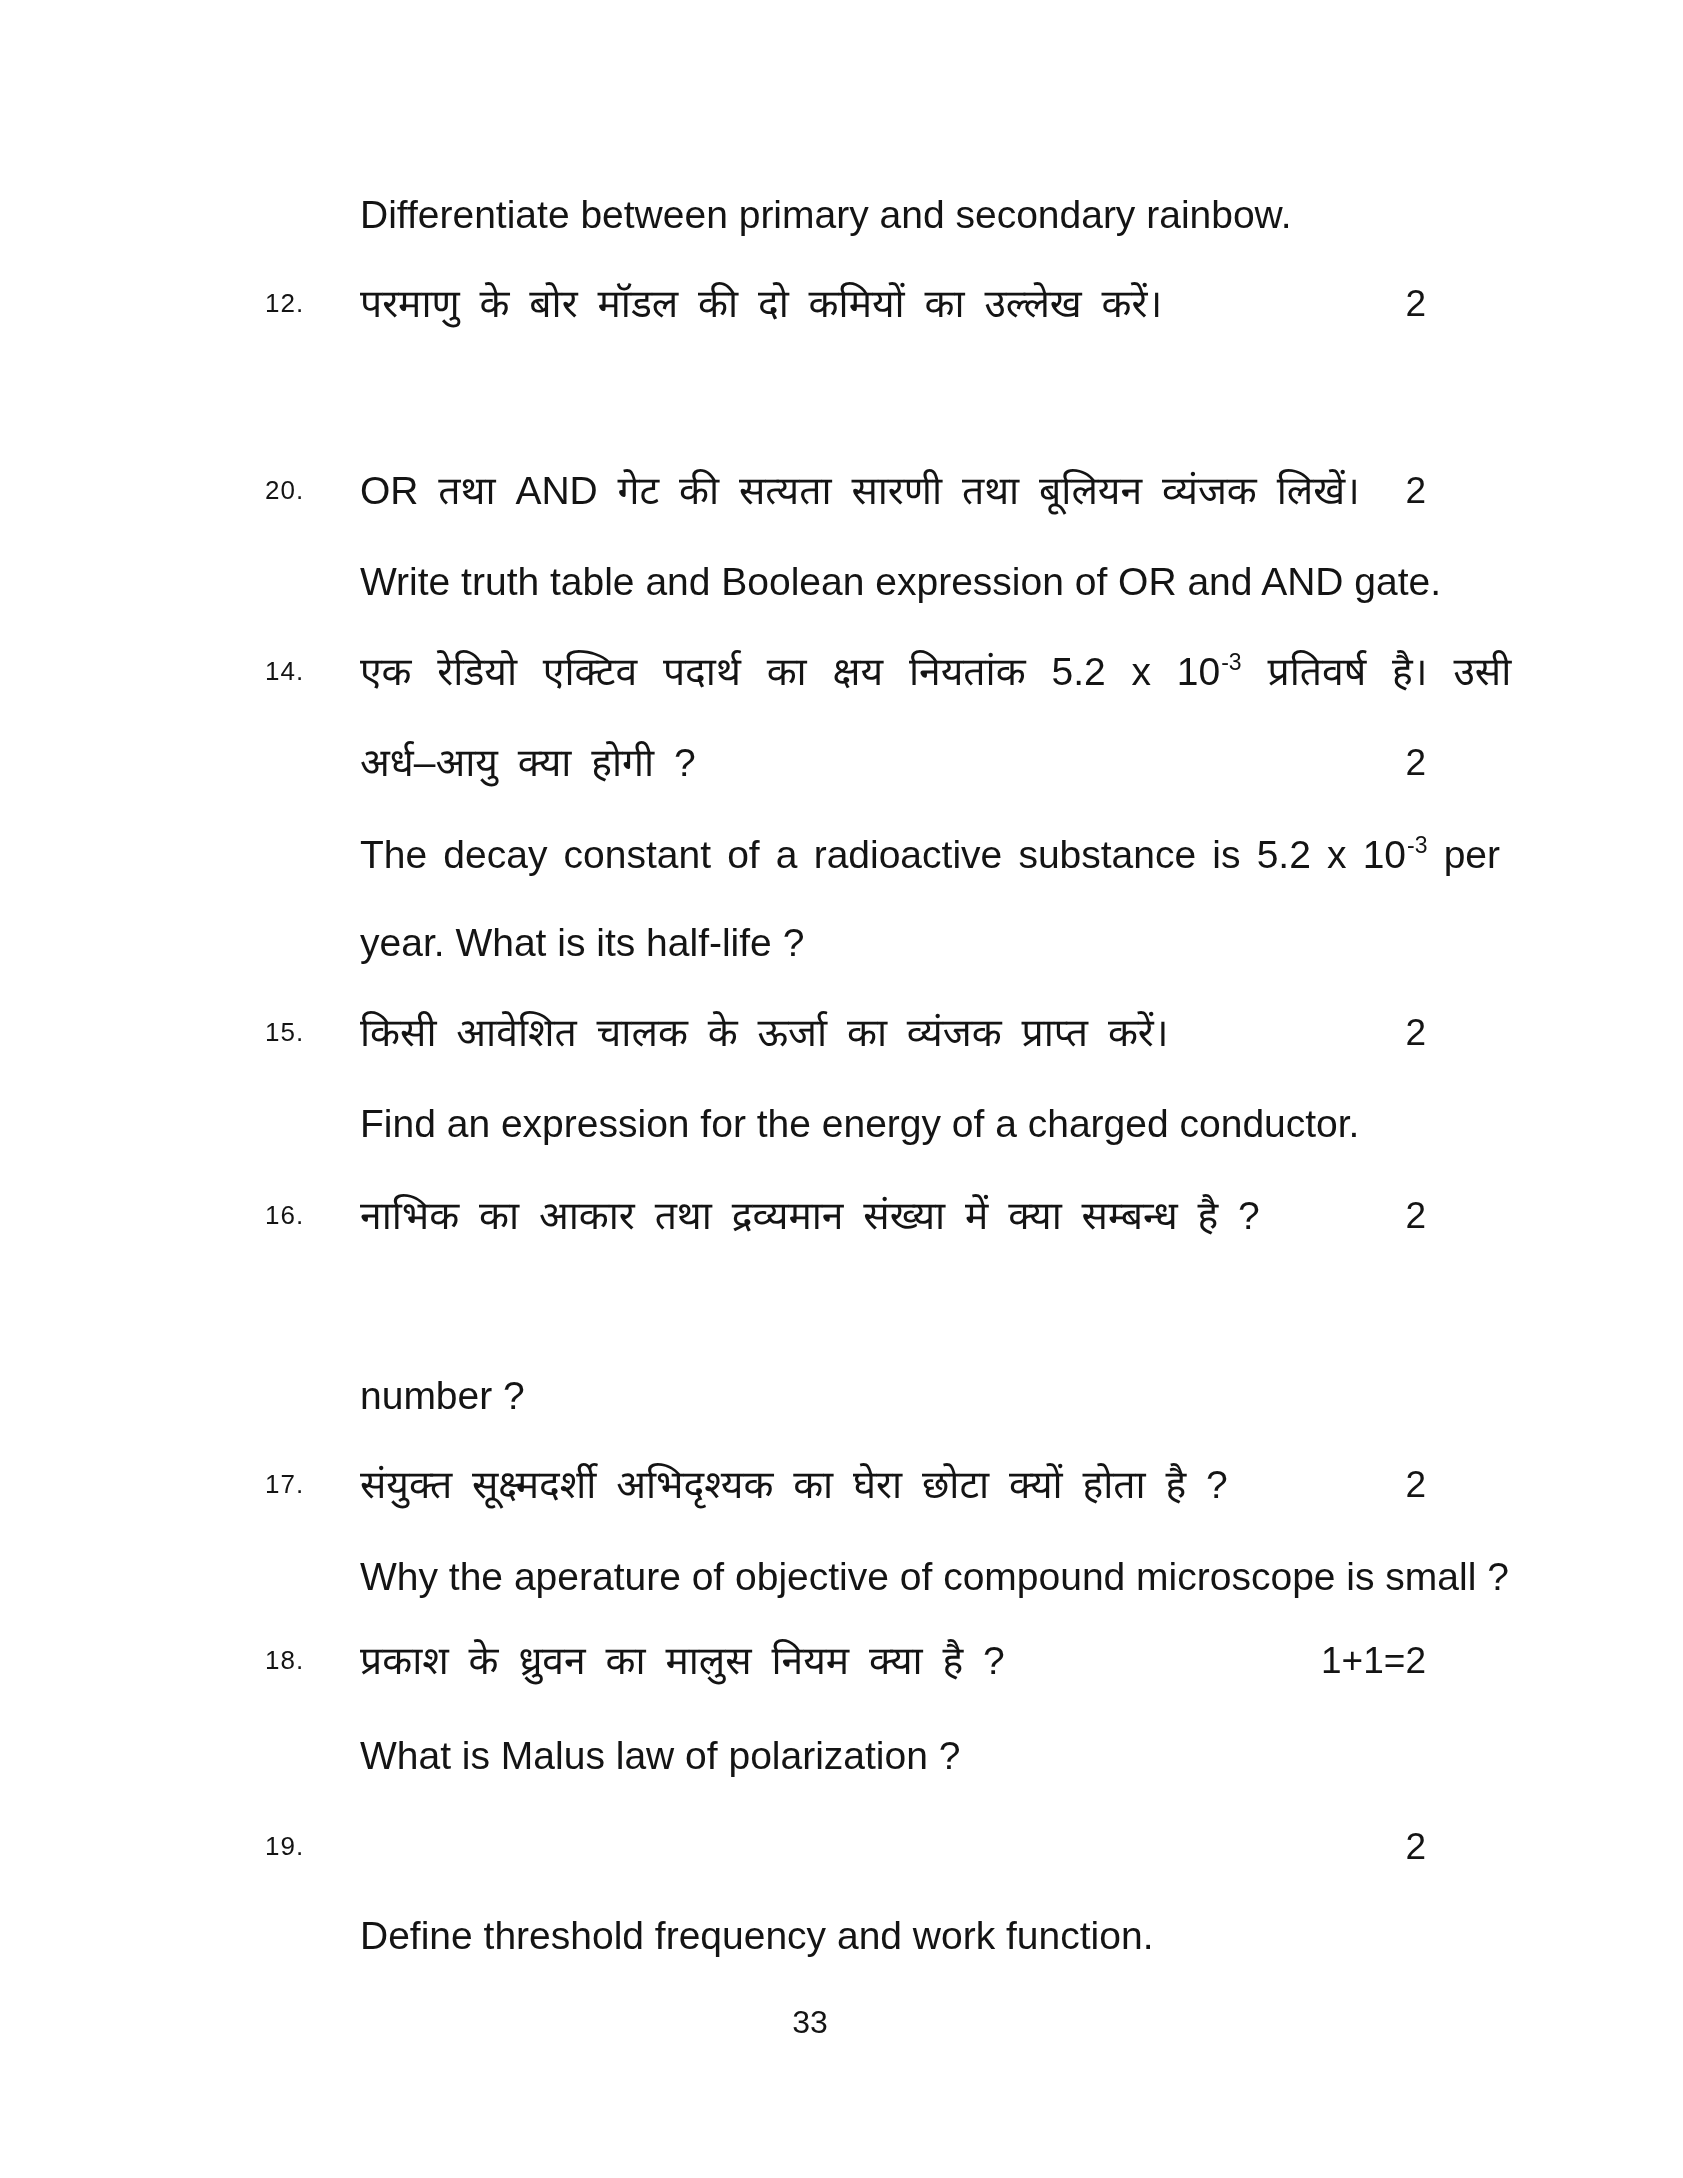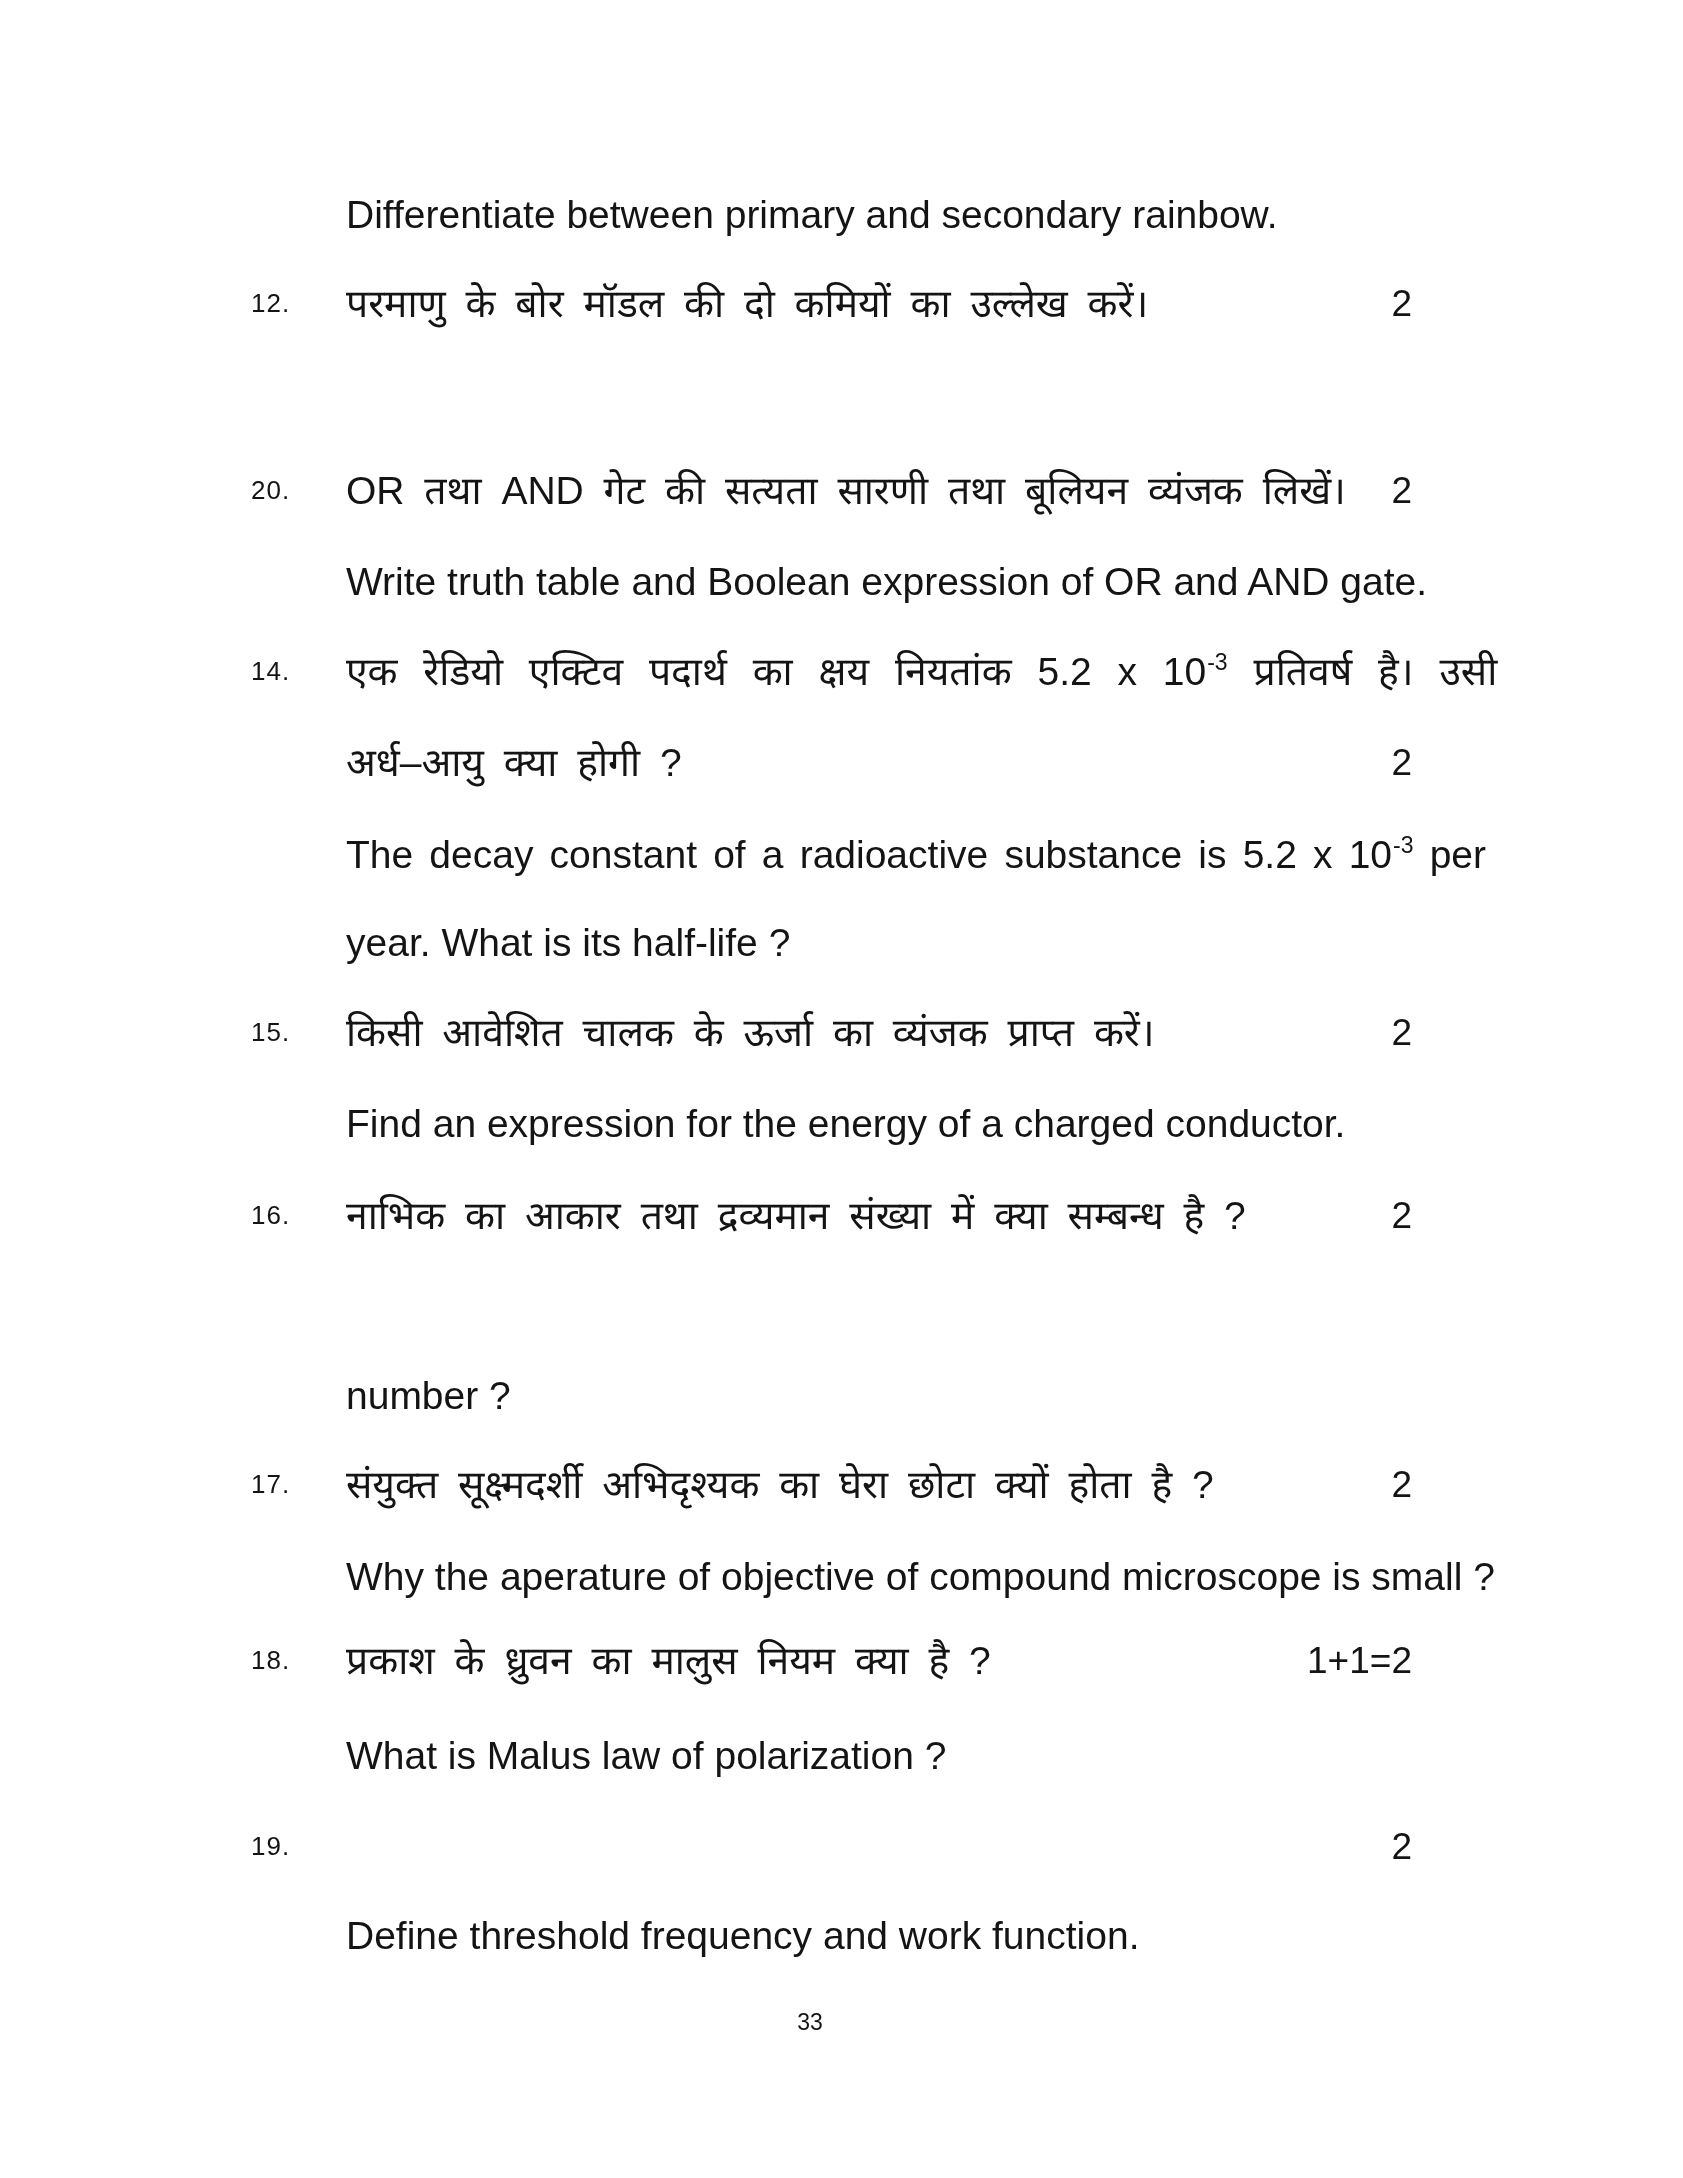--- a/index.html
+++ b/index.html
@@ -11,21 +11,21 @@
     position: relative;
     width: 1683px;
     height: 2178px;
     background: #ffffff;
     font-family: "Liberation Sans", "DejaVu Sans", sans-serif;
     color: #141414;
     overflow: hidden;
   }
   .line {
     position: absolute;
-    left: 346px;
+    left: 360px;
     width: 1140px;
     height: 91px;
     line-height: 91px;
     font-size: 39px;
     white-space: nowrap;
   }
   .justify {
     white-space: normal;
     text-align: justify;
     text-align-last: justify;
@@ -61,21 +61,21 @@
     vertical-align: baseline;
     margin-left: 1px;
   }
   .pageno {
     position: absolute;
     top: 1977px;
     left: 0;
     width: 1620px;
     height: 91px;
     line-height: 91px;
-    font-size: 23px;
+    font-size: 32px;
     text-align: center;
   }
 </style>
 </head>
 <body>
 
 <div class="page">
 
   <div class="line" style="top:169px">Differentiate between primary and secondary rainbow.</div>
 

